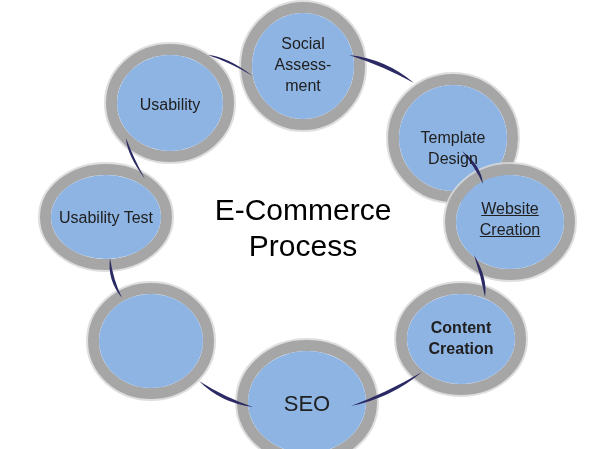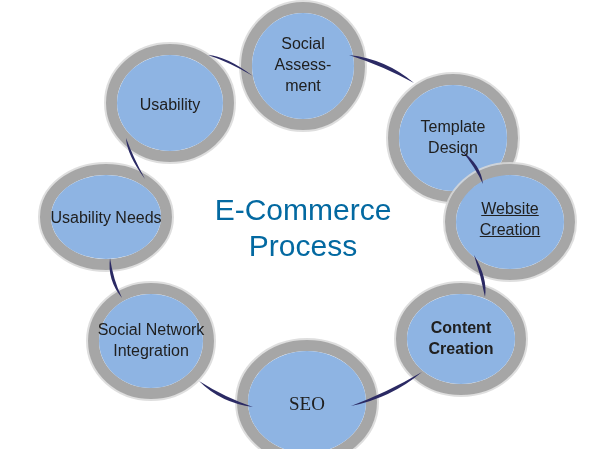--- a/index.html
+++ b/index.html
@@ -11,27 +11,27 @@
   .halo{fill:none;stroke:#d8d8d8;stroke-width:2.4;opacity:.85;}
   .ring{fill:none;stroke:var(--node-ring,#a6a6a6);stroke-width:11;}
   .bubble{fill:var(--node-fill,#8eb4e3);}
   .connector{fill:var(--connector,#2b2a64);stroke:none;}
   .node-label{
     position:absolute;transform:translate(-50%,-50%);
     text-align:center;white-space:pre-line;
     font-size:16px;line-height:21px;color:var(--text,#202020);
     pointer-events:none;
   }
-  .node-label.big{font-size:19px;font-family:Liberation Serif, serif;}
+  .node-label.big{font-size:22px;}
   .title-box{
     position:absolute;left:221px;top:191px;width:164px;height:73px;
     background:var(--title-bg,#ffffff);
     display:flex;align-items:center;justify-content:center;
     text-align:center;white-space:pre-line;overflow:visible;
-    font-size:30px;line-height:36px;color:#0369a1;
+    font-size:30px;line-height:36px;color:#000000;
   }
   .title-box .inner{white-space:pre;}
 </style>
 </head>
 <body>
 
 <div id="stage" style="--node-fill: #8eb4e3; --node-ring: #a6a6a6; --connector: #2b2a64; --title-bg: #ffffff; --text: #202020;">
 
   <svg width="600" height="449" viewBox="0 0 600 449">
 
@@ -94,24 +94,22 @@
   </svg>
 
   <div class="title-box">
     <div class="inner">E-Commerce
 Process</div>
   </div>
 
   <div class="node-label" style="left:303px;top:64px;">Social
 Assess-
 ment</div>
-  <div class="node-label" style="left:453px;top:137px;">Template
+  <div class="node-label" style="left:453px;top:148px;">Template
 Design</div>
   <div class="node-label" style="left:510px;top:219px;text-decoration:underline;">Website
 Creation</div>
   <div class="node-label" style="left:461px;top:338px;font-weight:bold;">Content
 Creation</div>
   <div class="node-label big" style="left:307px;top:403px;">SEO</div>
-  <div class="node-label" style="left:151px;top:340px;">Social Network
-Integration</div>
-  <div class="node-label" style="left:106px;top:217px;">Usability Needs</div>
+  <div class="node-label" style="left:106px;top:217px;">Usability Test</div>
   <div class="node-label" style="left:170px;top:104px;">Usability</div>
 </div>
 
 </body></html>

